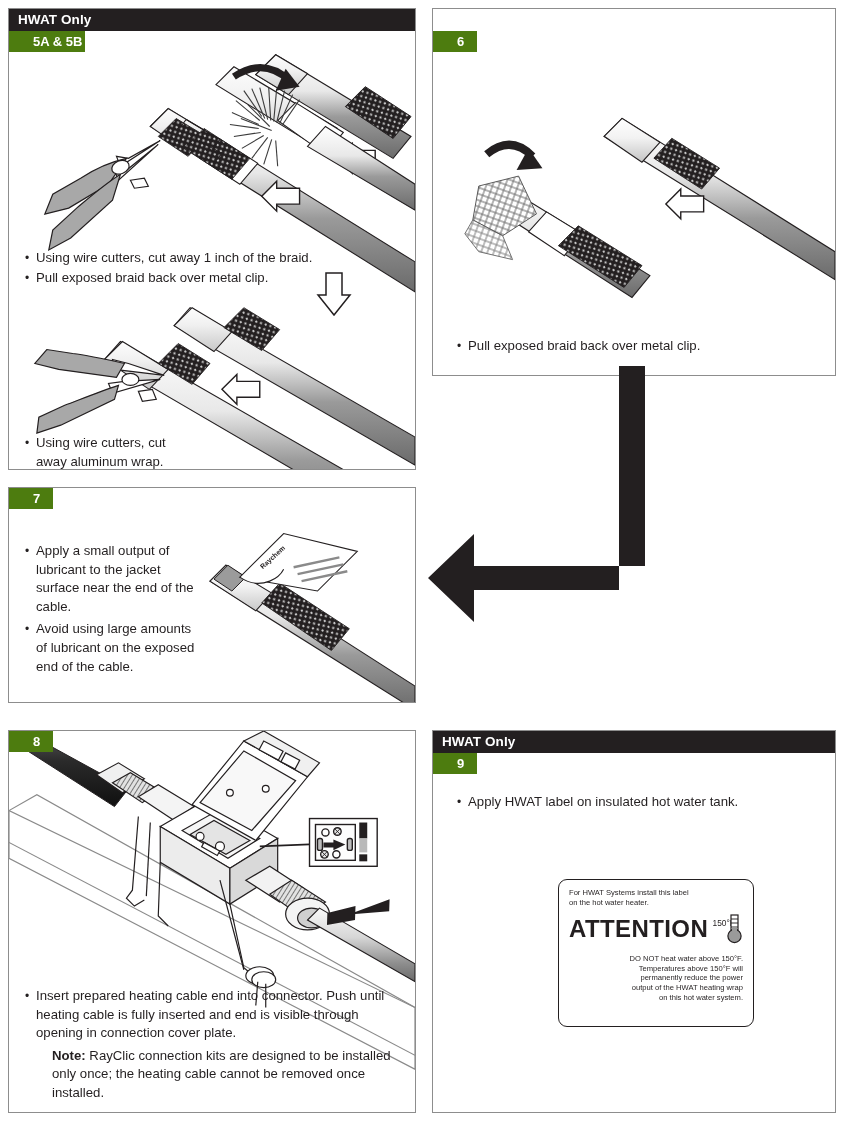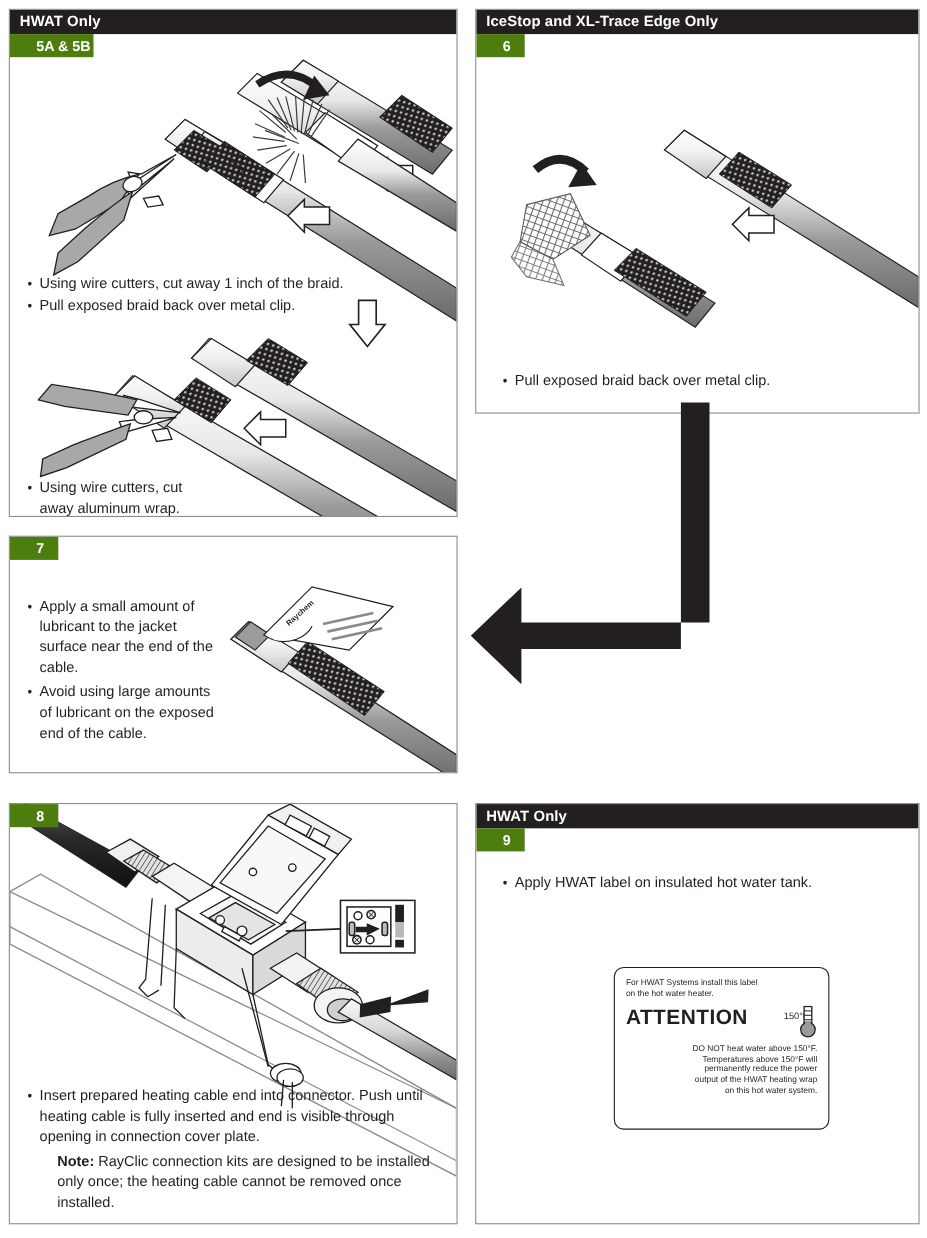--- a/index.html
+++ b/index.html
@@ -30,21 +30,21 @@
   .art{position:absolute;inset:0;z-index:1;}
   .art svg{display:block;width:100%;height:100%;}
 
   
   .flow-arrow{position:absolute;z-index:3;}
 
   
   .sticker{position:absolute;border:1.6px solid #231f20;border-radius:9px;background:#fff;box-sizing:border-box;z-index:5;margin-left:12px;}
   .sticker-inner{position:absolute;inset:8px 10px;}
   .st-top{font-size:7.6px;line-height:9.6px;color:#231f20;}
-  .st-attn{font-size:19px;font-weight:bold;letter-spacing:.4px;margin-top:8px;}
+  .st-attn{font-size:24px;font-weight:bold;letter-spacing:.4px;margin-top:8px;}
   .st-bottom{font-size:7.6px;line-height:9.6px;margin-top:11px;text-align:right;}
   .st-temp{position:absolute;right:8px;top:30px;font-size:8.4px;font-weight:normal;}
   .thermo{position:absolute;right:0px;top:26px;width:17px;height:30px;}
 </style>
 </head>
 <body>
 
 <div class="page">
 
   <div class="panel" style="left:8px;top:8px;width:408px;height:462px;">
@@ -240,21 +240,20 @@
 
           <polygon points="46,178 86,168 104,206 70,228 40,212" fill="url(#mesh6)" stroke="#5a5a5a" stroke-width="1"></polygon>
           <polygon points="40,212 70,228 80,252 46,244 32,226" fill="url(#mesh6)" stroke="#5a5a5a" stroke-width="1" opacity="0.85"></polygon>
 
           <path d="M54 146 q24 -20 46 2" stroke="#231f20" stroke-width="8" fill="none"></path>
           <polygon points="96,140 110,160 84,162" fill="#231f20"></polygon>
         </g>
       </svg>
     </div>
 
-    <div class="hdr-bar full">IceStop and XL-Trace Edge Only</div>
     <div class="step-badge" style="left:0;top:22px;width:44px;">6</div>
 
     <div class="caption" style="left:24px;top:328px;width:340px;">
       <div class="bullet-row">
         <span class="dot">•</span>
         <span class="txt">Pull exposed braid back over metal clip.</span>
       </div>
     </div>
   </div>
 
@@ -303,21 +302,21 @@
         </g>
         <text x="255" y="82" transform="rotate(-42 255 82)" font-family="Liberation Sans, sans-serif" font-size="7" font-weight="bold" fill="#231f20">Raychem</text>
       </svg>
     </div>
 
     <div class="step-badge" style="left:0;top:0;width:44px;">7</div>
 
     <div class="caption" style="left:16px;top:54px;width:178px;">
       <div class="bullet-row" style="margin-bottom:4px;">
         <span class="dot">•</span>
-        <span class="txt">Apply a small amount of lubricant to the jacket surface near the end of the cable.</span>
+        <span class="txt">Apply a small output of lubricant to the jacket surface near the end of the cable.</span>
       </div>
       <div class="bullet-row">
         <span class="dot">•</span>
         <span class="txt">Avoid using large amounts of lubricant on the exposed end of the cable.</span>
       </div>
     </div>
   </div>
 
   <div class="panel" style="left:8px;top:730px;width:408px;height:383px;">
 

